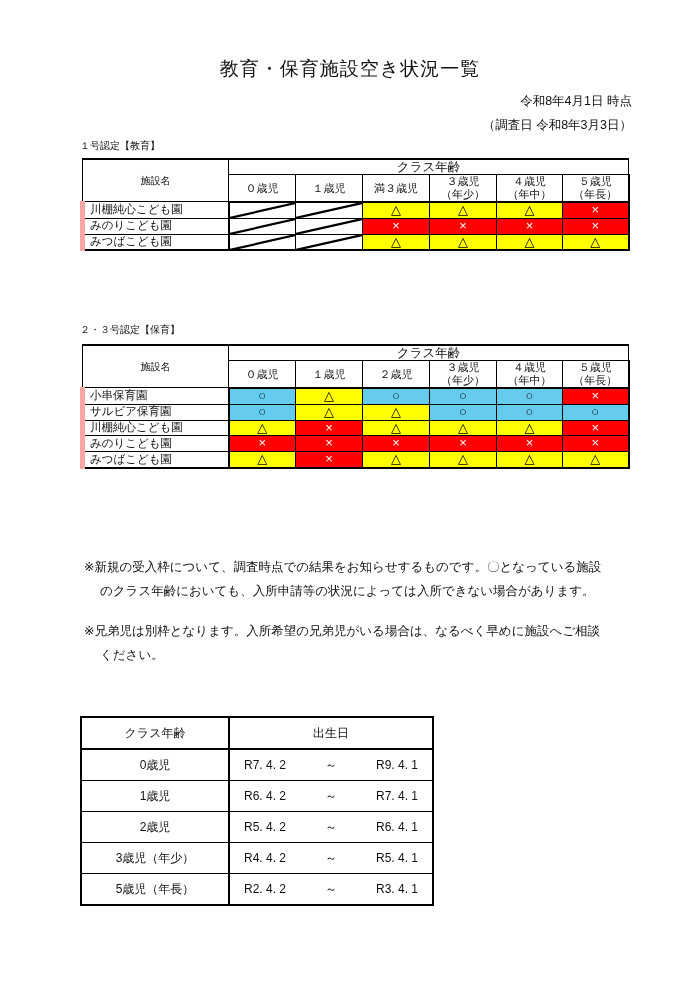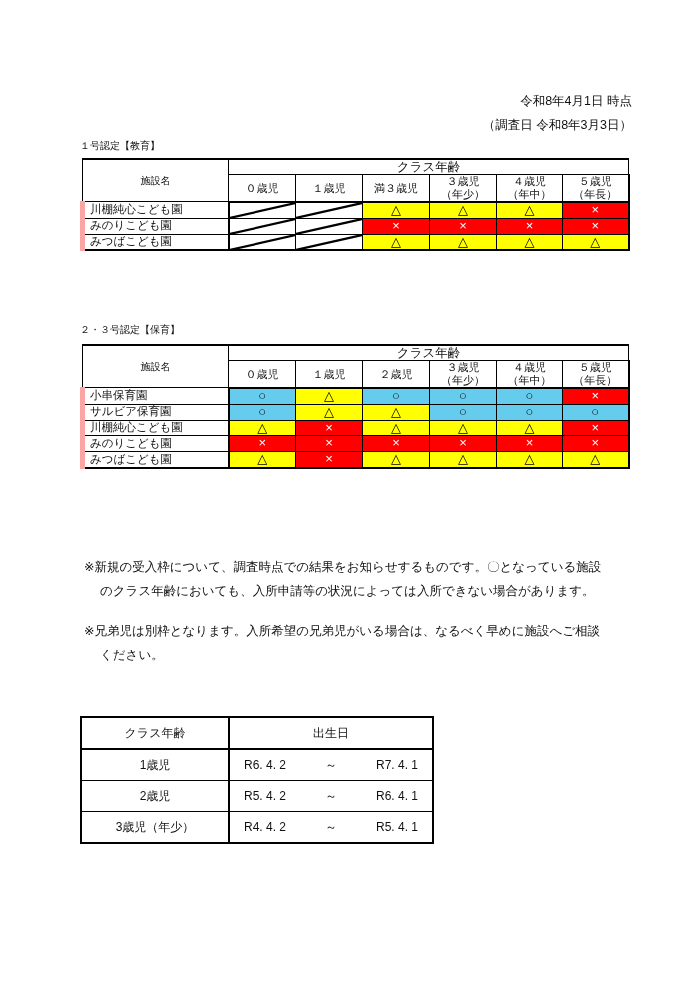--- a/index.html
+++ b/index.html
@@ -108,20 +108,21 @@
     padding:0 14px;font-size:12px;
   }
   .birth .dates .tilde{flex:0 0 auto;}
   .birth .dates .d{flex:0 0 auto;}
 </style>
 </head>
 <body>
 
 <div class="page">
 
+  <div class="title">教育・保育施設空き状況一覧</div>
   <div class="date-line date-1">令和8年4月1日 時点</div>
   <div class="date-line date-2">（調査日 令和8年3月3日）</div>
 
   <div class="section-label label-1">１号認定【教育】</div>
   <table class="grid" id="table1" style="left:80px;top:158px;width:546px;">
     <colgroup>
       <col style="width:146px">
         <col style="width:67px">
         <col style="width:67px">
       <col style="width:67px">
@@ -281,20 +282,30 @@
     <colgroup>
         <col style="width:148px">
         <col style="width:204px">
       </colgroup>
     <tbody>
         <tr class="head">
           <td>クラス年齢</td>
           <td>出生日</td>
         </tr>
         <tr>
+          <td>0歳児</td>
+          <td>
+            <div class="dates">
+              <span class="d">R7. 4. 2</span>
+              <span class="tilde">～</span>
+              <span class="d">R9. 4. 1</span>
+            </div>
+          </td>
+        </tr>
+        <tr>
           <td>1歳児</td>
           <td>
             <div class="dates">
               <span class="d">R6. 4. 2</span>
               <span class="tilde">～</span>
               <span class="d">R7. 4. 1</span>
             </div>
           </td>
         </tr>
         <tr>
@@ -307,19 +318,29 @@
             </div>
           </td>
         </tr>
         <tr>
           <td>3歳児（年少）</td>
           <td>
             <div class="dates">
               <span class="d">R4. 4. 2</span>
               <span class="tilde">～</span>
               <span class="d">R5. 4. 1</span>
+            </div>
+          </td>
+        </tr>
+        <tr>
+          <td>5歳児（年長）</td>
+          <td>
+            <div class="dates">
+              <span class="d">R2. 4. 2</span>
+              <span class="tilde">～</span>
+              <span class="d">R3. 4. 1</span>
             </div>
           </td>
         </tr>
       </tbody>
   </table>
 
 </div>
 
 </body></html>

